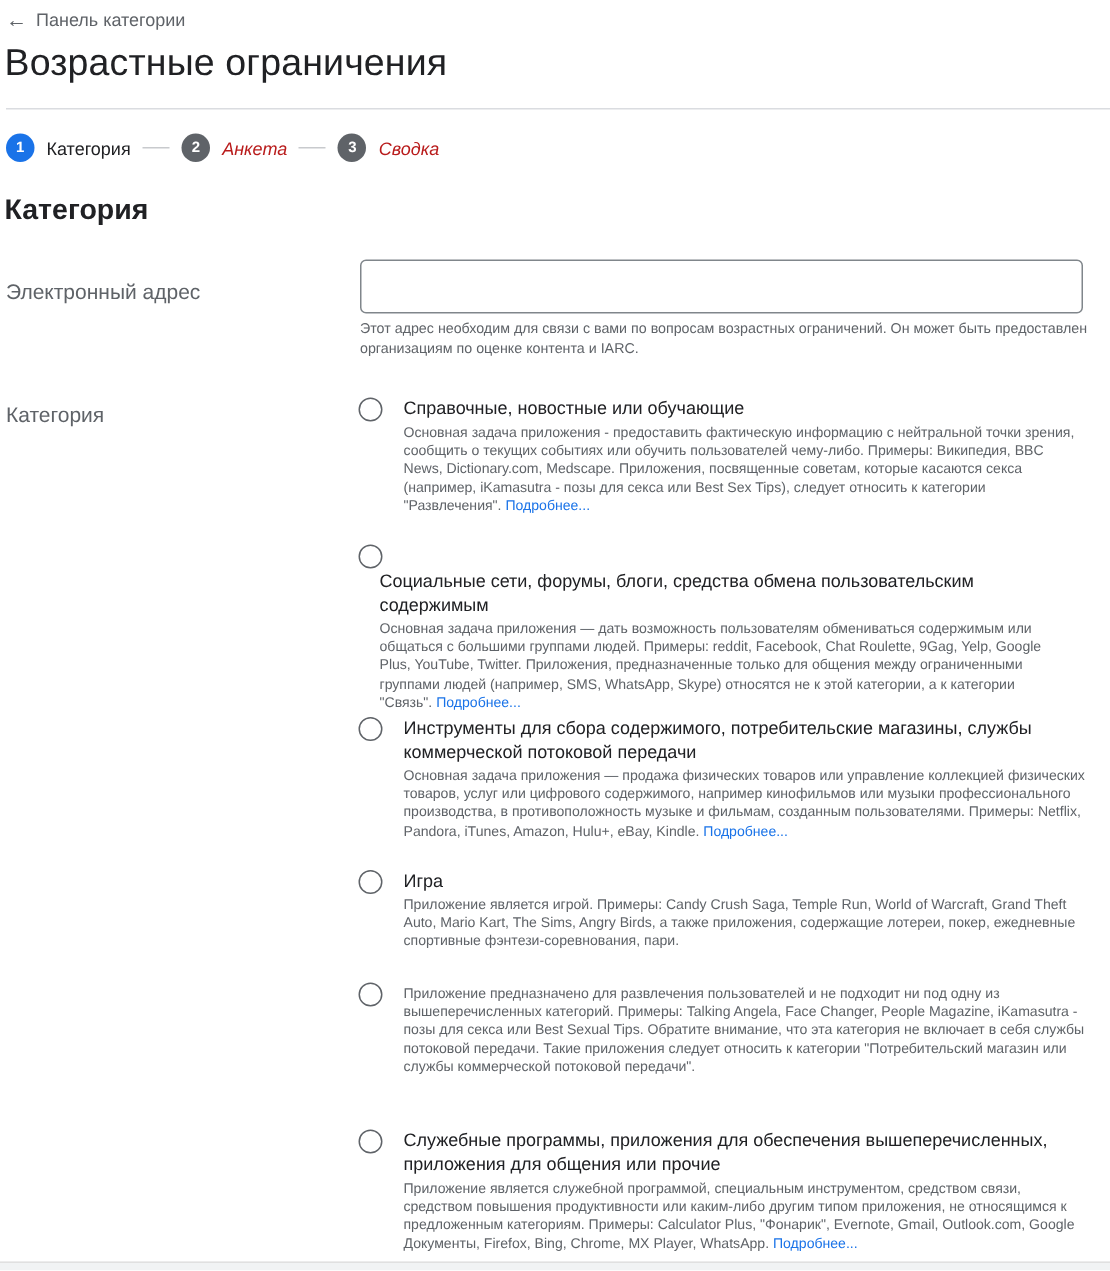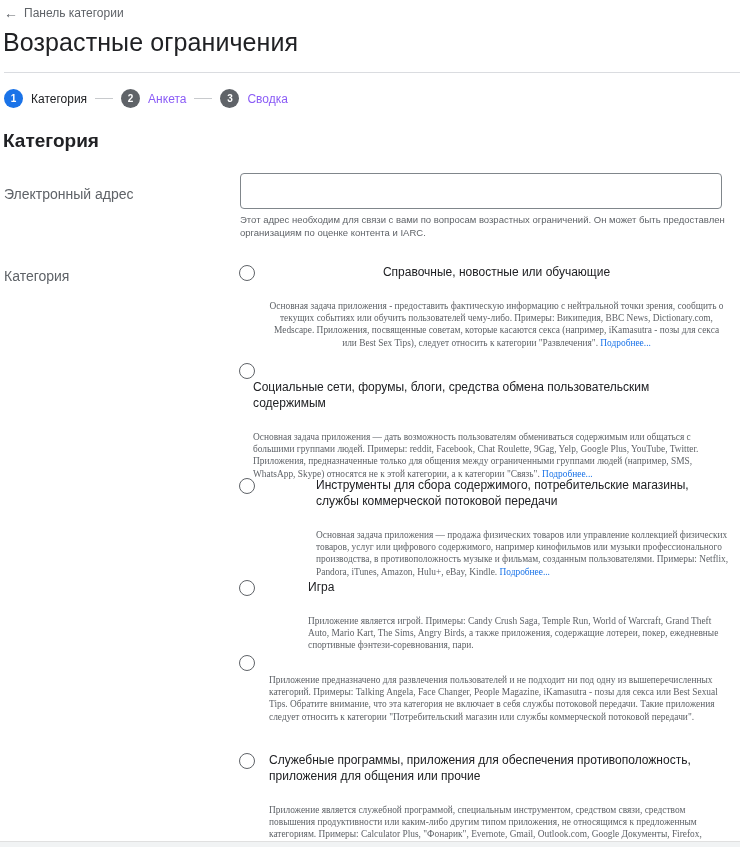--- a/index.html
+++ b/index.html
@@ -35,21 +35,21 @@
     .step { display: flex; align-items: center; gap: 8px; cursor: pointer; }
     .step .num {
       width: 19px; height: 19px; border-radius: 50%;
       display: flex; align-items: center; justify-content: center;
       font-size: 10px; font-weight: 700; color: #fff;
     }
     .step .num.active { background: #1a73e8; }
     .step .num.inactive { background: #5f6368; }
     .step .lbl { font-size: 12px; }
     .step .lbl.active { color: #202124; }
-    .step .lbl.inactive { color: #8b5cf6; }
+    .step .lbl.inactive { color: #b91c1c; font-style: italic; }
     .step-line { width: 18px; height: 1px; background: #c8cacd; margin: 0 8px; }
 
     .section-title {
       position: absolute; left: 3px; top: 130px;
       font-size: 19px; color: #202124;
     }
 
     .field-label {
       position: absolute; left: 4px;
       font-size: 14px; color: #5f6368;
@@ -69,21 +69,21 @@
 
     .options { position: absolute; left: 239px; top: 264px; width: 490px; }
     .option { position: absolute; left: 0; width: 490px; display: flex; cursor: pointer; }
     .radio {
       width: 16px; height: 16px; border: 1.5px solid #5f6368; border-radius: 50%;
       flex: 0 0 16px; margin-top: 1px; background: #fff;
     }
     .opt-body { margin-left: 14px; width: 455px; }
     .opt-title { font-size: 12px; line-height: 16px; color: #202124; }
     .opt-desc {
-      font-size: 9.4px; line-height: 12.2px; color: #5f6368; margin-top: 20px; font-family: Liberation Serif, serif;
+      font-size: 9.4px; line-height: 12.2px; color: #5f6368; margin-top: 2px;
     }
     .opt-desc .more { color: #1a73e8; cursor: pointer; }
 
     .bottom-bar {
       position: absolute; left: 0; top: 841px; width: 740px; height: 6px;
       background: #f1f3f4; border-top: 1px solid #e0e0e0;
     }
   </style>
 </head>
 <body>
@@ -119,21 +119,21 @@
   <h2 class="section-title">Категория</h2>
 
   <div class="field-label" style="top:186px;">Электронный адрес</div>
   <input class="email-input" type="text" placeholder="" style="">
   <div class="hint">Этот адрес необходим для связи с вами по вопросам возрастных ограничений. Он может быть предоставлен организациям по оценке контента и IARC.</div>
 
   <div class="field-label" style="top:268px;">Категория</div>
 
   <div class="options">
 
-    <div class="option" style="top:0px;text-align:center;">
+    <div class="option" style="top:0px;">
       <span class="radio"></span>
       <div class="opt-body">
         <div class="opt-title">Справочные, новостные или обучающие</div>
         <div class="opt-desc">
           <span>Основная задача приложения - предоставить фактическую информацию с нейтральной точки зрения, сообщить о текущих событиях или обучить пользователей чему-либо. Примеры: Википедия, BBC News, Dictionary.com, Medscape. Приложения, посвященные советам, которые касаются секса (например, iKamasutra - позы для секса или Best Sex Tips), следует относить к категории "Развлечения".</span>
           <span class="more">Подробнее...</span>
         </div>
       </div>
     </div>
 
@@ -141,32 +141,32 @@
       <span class="radio"></span>
       <div class="opt-body">
         <div class="opt-title">Социальные сети, форумы, блоги, средства обмена пользовательским содержимым</div>
         <div class="opt-desc">
           <span>Основная задача приложения — дать возможность пользователям обмениваться содержимым или общаться с большими группами людей. Примеры: reddit, Facebook, Chat Roulette, 9Gag, Yelp, Google Plus, YouTube, Twitter. Приложения, предназначенные только для общения между ограниченными группами людей (например, SMS, WhatsApp, Skype) относятся не к этой категории, а к категории "Связь".</span>
           <span class="more">Подробнее...</span>
         </div>
       </div>
     </div>
 
-    <div class="option" style="top:213px;gap:47px;">
+    <div class="option" style="top:213px;">
       <span class="radio"></span>
       <div class="opt-body">
         <div class="opt-title">Инструменты для сбора содержимого, потребительские магазины, службы коммерческой потоковой передачи</div>
         <div class="opt-desc">
           <span>Основная задача приложения — продажа физических товаров или управление коллекцией физических товаров, услуг или цифрового содержимого, например кинофильмов или музыки профессионального производства, в противоположность музыке и фильмам, созданным пользователями. Примеры: Netflix, Pandora, iTunes, Amazon, Hulu+, eBay, Kindle.</span>
           <span class="more">Подробнее...</span>
         </div>
       </div>
     </div>
 
-    <div class="option" style="top:315px;gap:39px;">
+    <div class="option" style="top:315px;">
       <span class="radio"></span>
       <div class="opt-body">
         <div class="opt-title">Игра</div>
         <div class="opt-desc">
           <span>Приложение является игрой. Примеры: Candy Crush Saga, Temple Run, World of Warcraft, Grand Theft Auto, Mario Kart, The Sims, Angry Birds, а также приложения, содержащие лотереи, покер, ежедневные спортивные фэнтези-соревнования, пари.</span>
         </div>
       </div>
     </div>
 
     <div class="option" style="top:390px;">
@@ -174,21 +174,21 @@
       <div class="opt-body">
         <div class="opt-desc">
           <span>Приложение предназначено для развлечения пользователей и не подходит ни под одну из вышеперечисленных категорий. Примеры: Talking Angela, Face Changer, People Magazine, iKamasutra - позы для секса или Best Sexual Tips. Обратите внимание, что эта категория не включает в себя службы потоковой передачи. Такие приложения следует относить к категории "Потребительский магазин или службы коммерческой потоковой передачи".</span>
         </div>
       </div>
     </div>
 
     <div class="option" style="top:488px;">
       <span class="radio"></span>
       <div class="opt-body">
-        <div class="opt-title">Служебные программы, приложения для обеспечения противоположность, приложения для общения или прочие</div>
+        <div class="opt-title">Служебные программы, приложения для обеспечения вышеперечисленных, приложения для общения или прочие</div>
         <div class="opt-desc">
           <span>Приложение является служебной программой, специальным инструментом, средством связи, средством повышения продуктивности или каким-либо другим типом приложения, не относящимся к предложенным категориям. Примеры: Calculator Plus, "Фонарик", Evernote, Gmail, Outlook.com, Google Документы, Firefox, Bing, Chrome, MX Player, WhatsApp.</span>
           <span class="more">Подробнее...</span>
         </div>
       </div>
     </div>
 
   </div>
 
   <div class="bottom-bar"></div>

